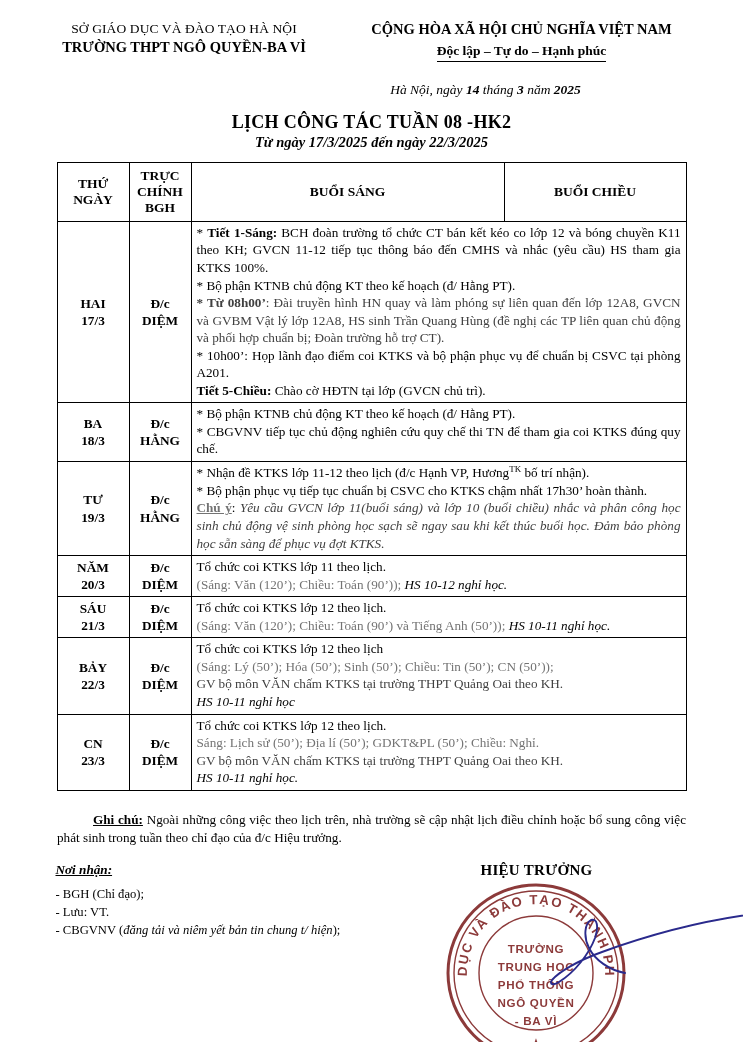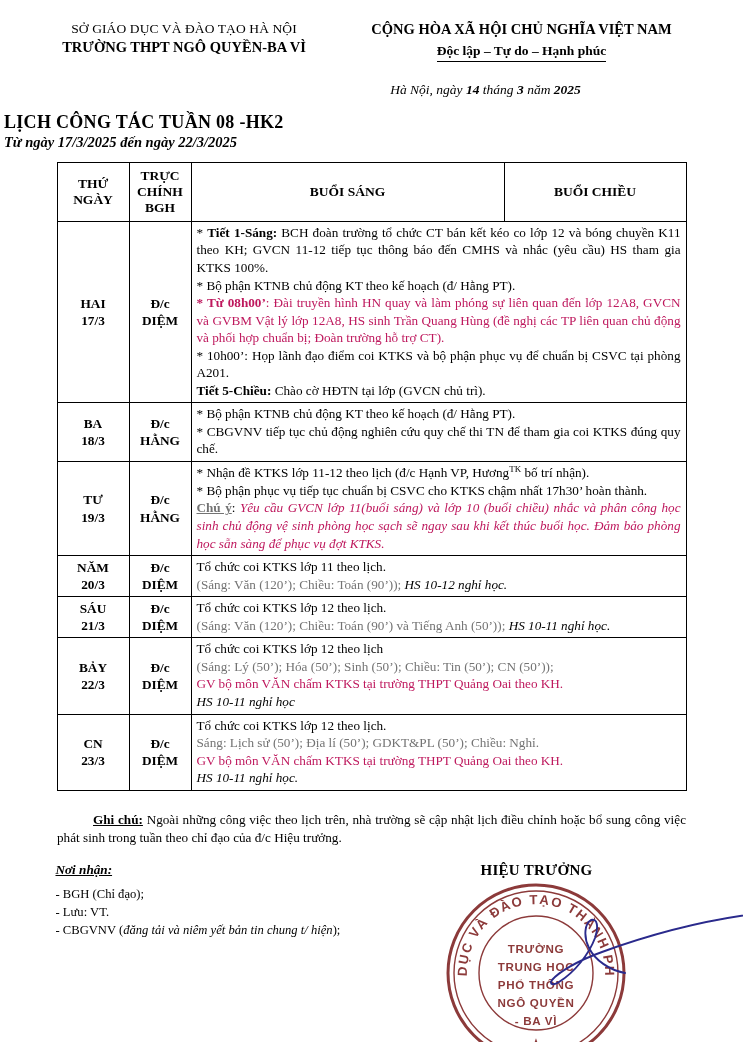--- a/index.html
+++ b/index.html
@@ -52,21 +52,21 @@
   .date-line {
     text-align: center;
     font-style: italic;
     font-size: 13.5px;
     margin-top: 20px;
     padding-right: 22px;
   }
   .date-line .b { font-weight: bold; font-style: italic; }
   .date-line .wrap { display:inline-block; margin-left: 250px; }
 
-  .title-block { margin-top: 14px; }
+  .title-block { text-align: center; margin-top: 14px; }
   .main-title {
     font-weight: bold;
     font-size: 18px;
     letter-spacing: .3px;
   }
   .sub-title {
     font-weight: bold;
     font-style: italic;
     font-size: 14.5px;
     margin-top: 1px;
@@ -104,21 +104,21 @@
   td.content {
     padding: 2px 5px 3px 5px;
     font-size: 13.2px;
     line-height: 1.33;
     text-align: justify;
     text-justify: inter-word;
     vertical-align: top;
   }
   td.content p { margin: 0; }
 
-  .blue { color: #be185d; }
+  .blue { color: #404040; }
   .red  { color: #737373; }
   .b    { font-weight: bold; }
   .i    { font-style: italic; }
   .u    { text-decoration: underline; }
   sup   { font-size: 9px; vertical-align: super; }
 
   
   .note {
     width: 629px;
     margin: 9px auto 0 auto;

